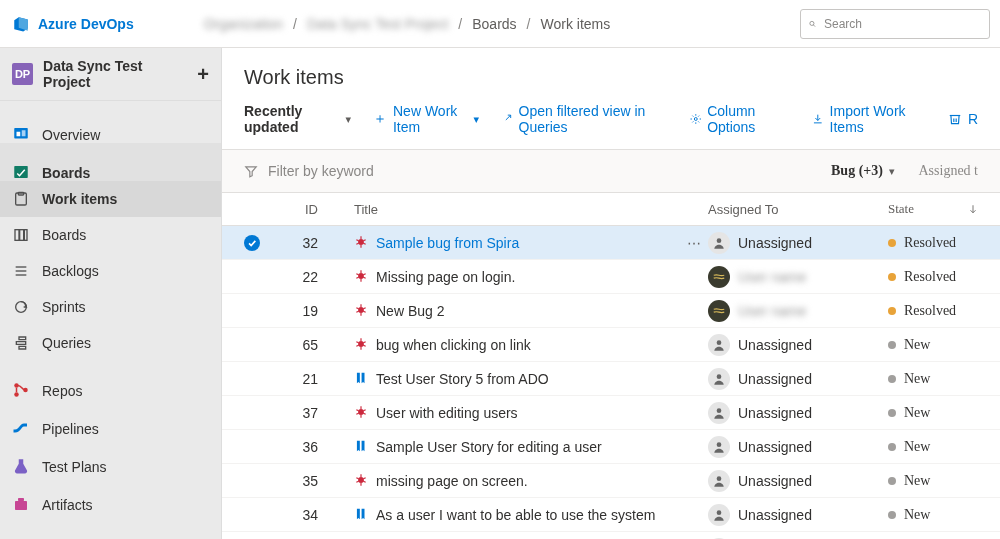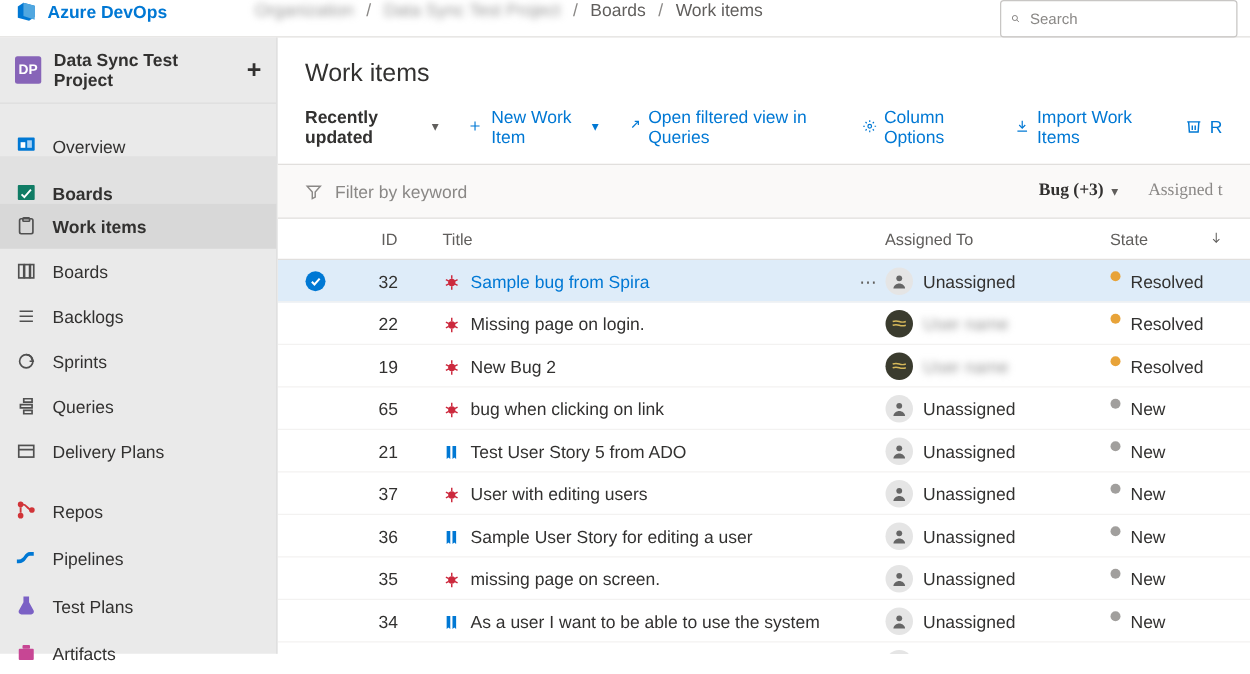--- a/index.html
+++ b/index.html
@@ -23,23 +23,23 @@
     height: 539px;
     overflow: hidden;
     font-family: "Segoe UI", Arial, sans-serif;
     font-size: 14px;
     color: var(--text);
     background: var(--white);
   }
 
   
   .topbar {
-    height: 30px;
+    height: 48px;
     display: flex;
-    align-items: flex-start;
+    align-items: center;
     padding: 0 10px 0 12px;
     border-bottom: 1px solid var(--divider);
   }
   .logo { display: flex; align-items: center; gap: 8px; color: var(--azure-blue); font-weight:600;}
   .logo svg { display:block; }
   .crumbs { display:flex; align-items:center; gap:10px; margin-left:70px; color: var(--text-soft); }
   .crumbs .blurred { filter: blur(3px); color:#999; }
   .crumbs .sep { color: var(--muted); }
   .search {
     margin-left:auto;
@@ -94,24 +94,24 @@
   .filterbar input { border:none; outline:none; background:transparent; font-size:14px; color:var(--text); width:220px;}
   .filterbar input::placeholder { color:var(--muted);}
   .filterbar .right { margin-left:auto; display:flex; align-items:center; gap:24px;}
   .drop { display:flex; align-items:center; gap:6px; cursor:pointer;font-family:Liberation Serif, serif;}
   .drop.muted{ color:var(--muted);}
   .table { display:flex; flex-direction:column; flex:1; overflow:hidden;}
   .thead, .row { display:flex; align-items:center; padding: 0 22px; }
   .thead { height:36px; color:var(--text-soft); font-size:13px; border-bottom:1px solid var(--divider);}
   .col-check { width:30px; }
   .col-id    { width:50px; text-align:right; padding-right:6px;}
-  .col-title { flex:1; display:flex; align-items:flex-end; gap:8px; padding-left:30px;}
+  .col-title { flex:1; display:flex; align-items:flex-start; gap:8px; padding-left:30px;}
   .col-act   { width:28px; text-align:center; color:var(--text-soft);}
   .col-assg  { width:180px; display:flex; align-items:center; gap:8px;}
-  .col-state { width:90px; display:flex; gap:8px;}
+  .col-state { width:90px; display:flex; align-items:center; gap:8px;font-family:Liberation Serif, serif;}
   .tbody { overflow-y:auto; }
   .row { height:34px; font-size:14px; border-bottom:1px solid #f3f2f1;}
   .row.selected { background: var(--selected-row);}
   .row.selected .title-link { color: var(--azure-blue);}
   .title-link { color: var(--text); }
   .wi-icon { width:14px; height:14px; display:inline-flex; align-items:center; justify-content:center;}
   .avatar {
     width:22px; height:22px; border-radius:50%; display:flex; align-items:center; justify-content:center;
     background:#e5e5e5; color:#555;
   }
@@ -221,29 +221,20 @@
           <span>Sprints</span>
         </li>
         <li>
           <span class="icon-box">
               <svg width="16" height="16" viewBox="0 0 24 24" fill="none" stroke="#505050" stroke-width="2">
                 <path d="M9 3h10v4H9zM5 10h14v4H5zM9 17h10v4H9z"></path>
               </svg>
             </span>
           <span>Queries</span>
         </li>
-        <li>
-          <span class="icon-box">
-              <svg width="16" height="16" viewBox="0 0 24 24" fill="none" stroke="#505050" stroke-width="2">
-                <rect x="3" y="5" width="18" height="14"></rect>
-                <line x1="3" y1="10" x2="21" y2="10"></line>
-              </svg>
-            </span>
-          <span>Delivery Plans</span>
-        </li>
       </ul>
       <li class="item">
         <span class="icon-box">
             <svg width="18" height="18" viewBox="0 0 24 24">
               <circle cx="6" cy="6" r="3" fill="#d13438"></circle>
               <circle cx="6" cy="18" r="3" fill="#d13438"></circle>
               <circle cx="18" cy="12" r="3" fill="#d13438"></circle>
               <path d="M6 9v6M8 6c5 0 5 6 10 6" stroke="#d13438" stroke-width="2" fill="none"></path>
             </svg>
           </span>

